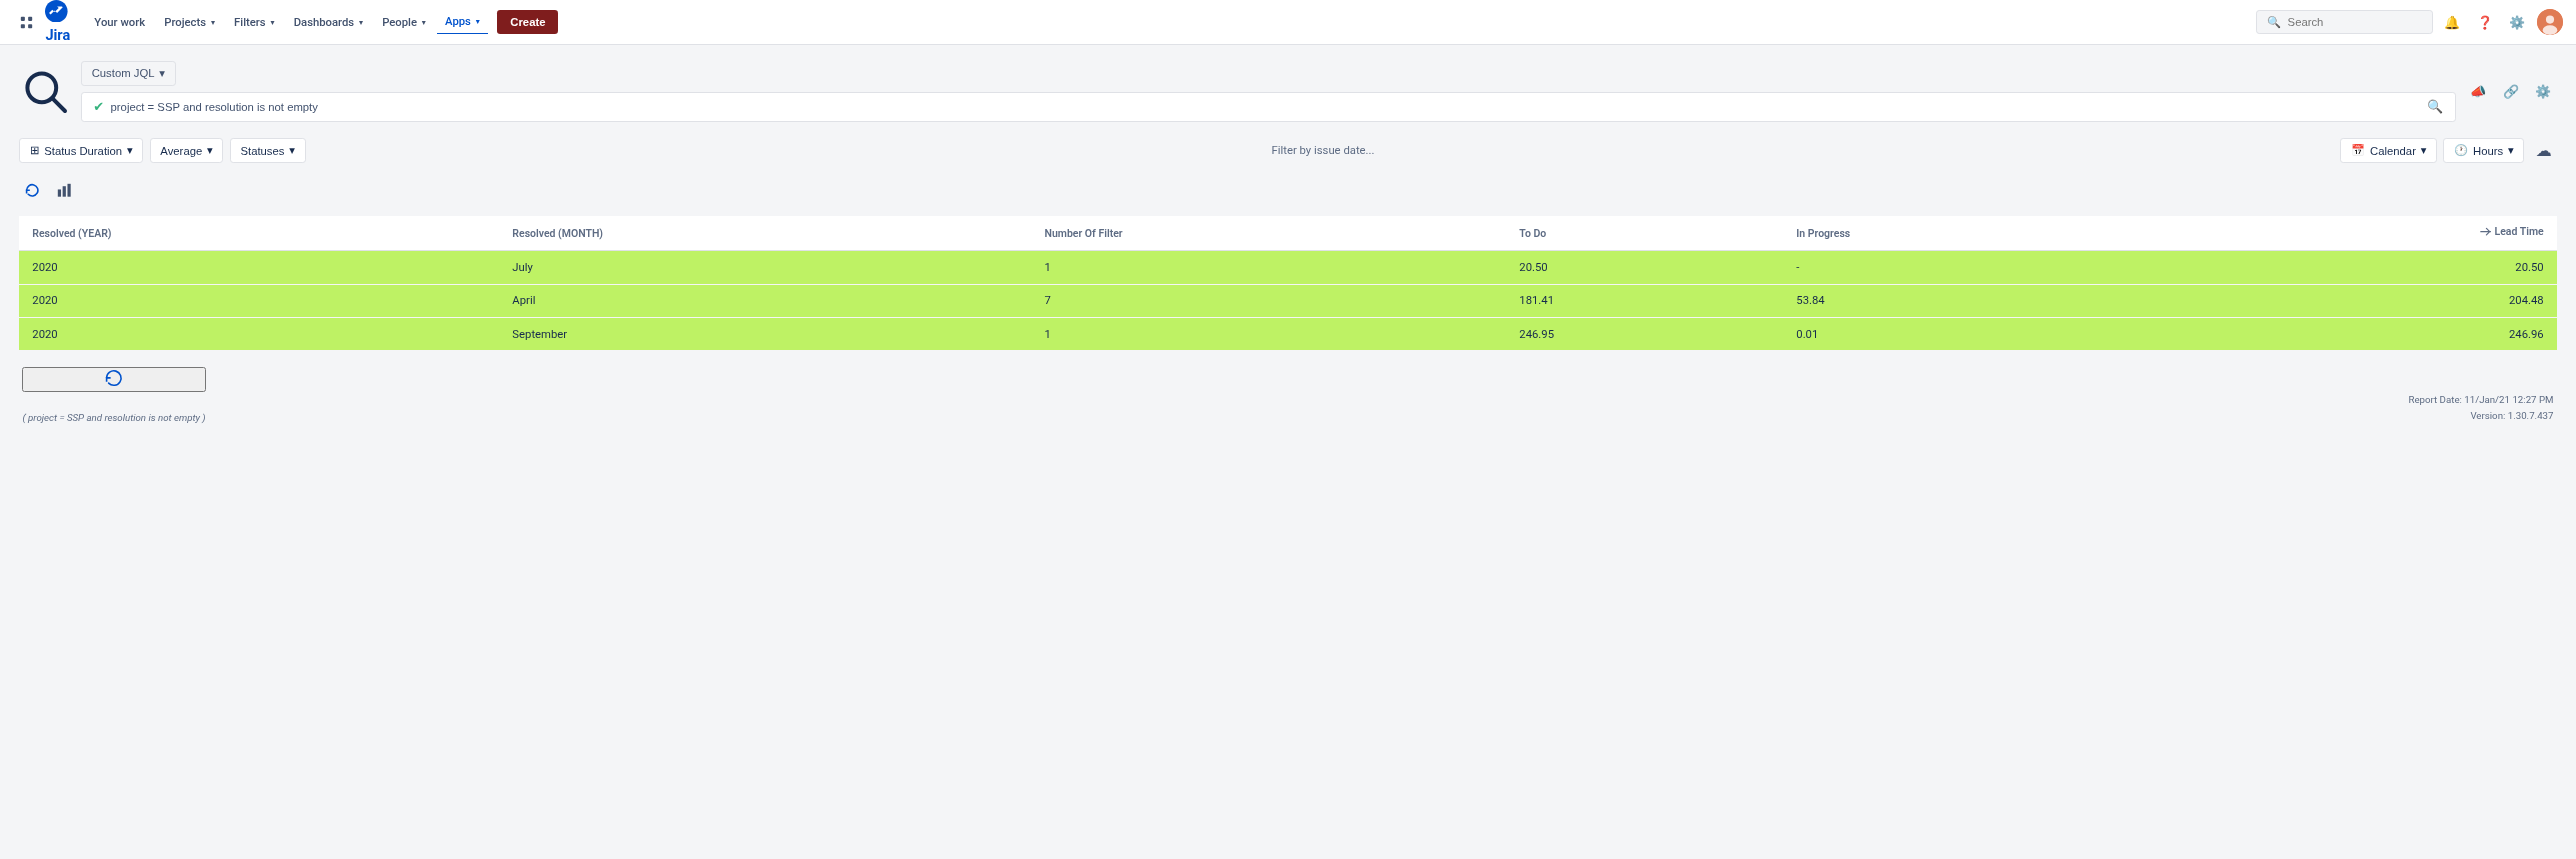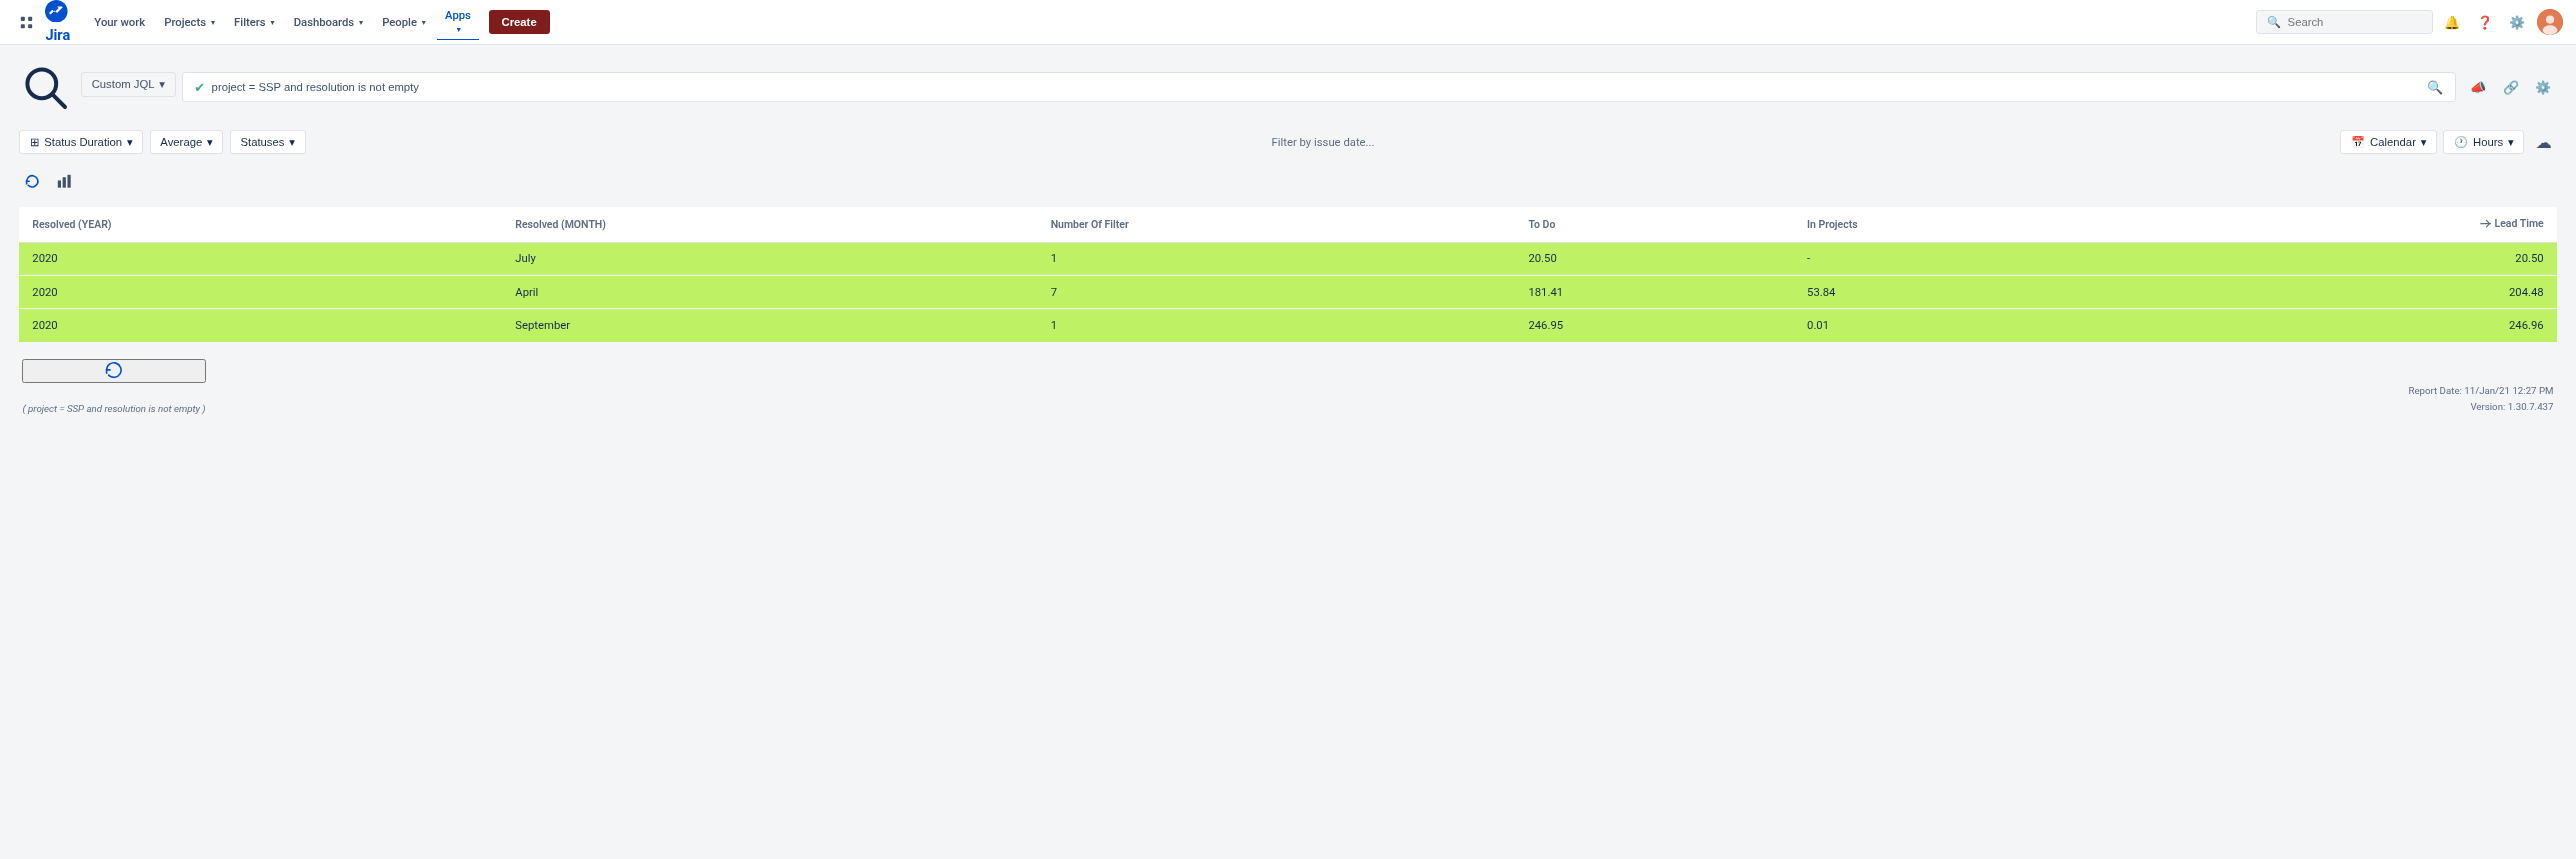--- a/index.html
+++ b/index.html
@@ -12,21 +12,21 @@
     }
     .nav-left { display: flex; align-items: center; gap: 3.2px; flex: 1; }
     .nav-logo { display: flex; align-items: flex-start; gap: 5px; margin-right: 13px; cursor: pointer; flex-direction: column; }
     .nav-logo-icon { width: 22.6px; height: 22.6px; }
     .nav-logo-text { font-size: 14.5px; font-weight: 700; color: #0052cc; }
     .nav-item {
       display: flex; align-items: center; gap: 3.2px; padding: 4.8px 8px;
       border-radius: 3.2px; cursor: pointer; color: #42526e; font-size: 11.3px; font-weight: 500;
       white-space: nowrap;
     }
-    .nav-item.active { color: #0052cc; border-bottom: 1.6px solid #0052cc; border-radius: 0; flex-direction: column; }
+    .nav-item.active { color: #0052cc; border-bottom: 1.6px solid #0052cc; border-radius: 0; }
     .nav-chevron { font-size: 8px; margin-left: 1.6px; }
     .nav-create {
       background: #7f1d1d; color: #fff; border: none; border-radius: 3.2px;
       padding: 6.4px 13px; font-size: 11.3px; font-weight: 600; cursor: pointer; margin-left: 6.4px;
     }
     .nav-right { display: flex; align-items: center; gap: 6.4px; }
     .nav-search {
       display: flex; align-items: center; background: #f4f5f7; border: 0.8px solid #dfe1e6;
       border-radius: 3.2px; padding: 4.8px 9.7px; gap: 6.4px; width: 177px; cursor: text;
     }
@@ -180,21 +180,21 @@
   <div class="query-section">
     <div style="display:flex;align-items:center;gap:6.4px;flex:0 0 auto;">
 
       <div style="width:52px;height:52px;display:flex;align-items:center;justify-content:center;">
         <svg width="48" height="48" viewBox="0 0 60 60" fill="none">
           <circle cx="26" cy="26" r="18" stroke="#172b4d" stroke-width="5" fill="none"></circle>
           <line x1="39" y1="39" x2="55" y2="55" stroke="#172b4d" stroke-width="5" stroke-linecap="round"></line>
         </svg>
       </div>
     </div>
-    <div style="flex:1;display:flex;flex-direction:row;gap:6.4px;">
+    <div style="flex:1;display:flex;flex-direction:column;gap:6.4px;">
       <div>
         <button class="custom-jql-btn">
           <span>Custom JQL</span>
           <span>▾</span>
         </button>
       </div>
       <div class="query-input-wrap">
         <span class="query-check">✔</span>
         <input class="query-input" type="text" value="project = SSP and resolution is not empty" style="">
         <span class="query-search-icon">🔍</span>
@@ -257,21 +257,21 @@
     </button>
   </div>
 
   <table class="data-table">
     <thead>
       <tr>
         <th>Resolved (YEAR)</th>
         <th>Resolved (MONTH)</th>
         <th>Number Of Filter</th>
         <th>To Do</th>
-        <th>In Projects</th>
+        <th>In Progress</th>
         <th>
           <span class="lead-time-icon">
             <svg width="11.3" height="11.3" viewBox="0 0 14 14" fill="#5e6c84" style="vertical-align:middle;">
               <path d="M1 7h12M8 3l4 4-4 4" stroke="#5e6c84" stroke-width="1.5" fill="none" stroke-linecap="round" stroke-linejoin="round"></path>
             </svg>
             <span>Lead Time</span>
           </span>
         </th>
       </tr>
     </thead>

